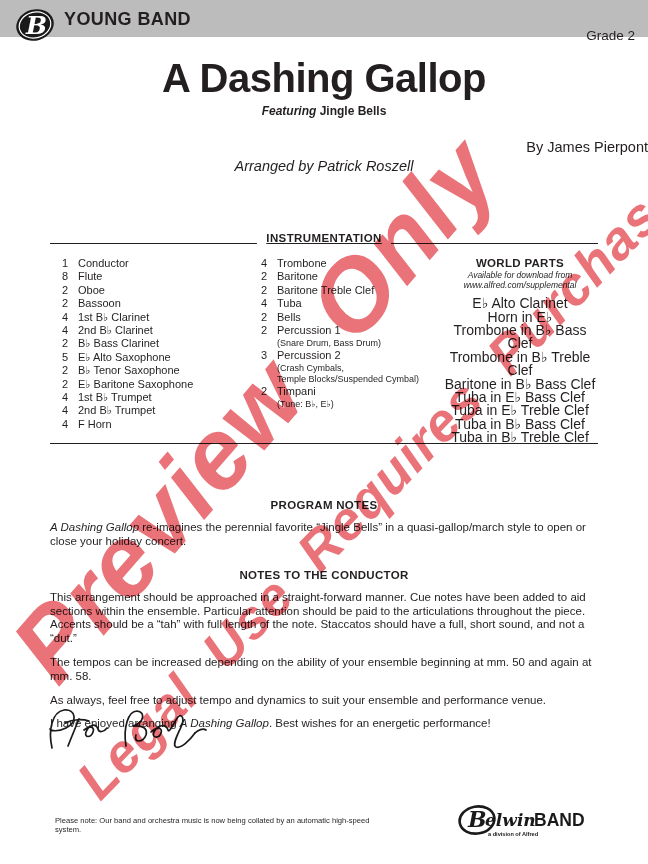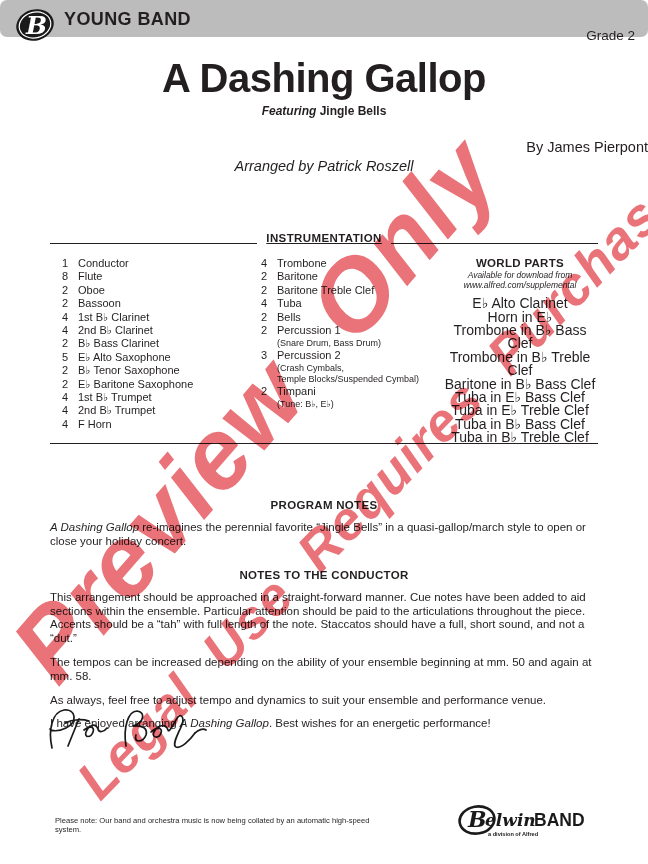--- a/index.html
+++ b/index.html
@@ -1,20 +1,20 @@
 <!DOCTYPE html>
 <html><head>
 <meta charset="utf-8">
 <style>
   html,body{margin:0;padding:0;background:#ffffff;}
   body{width:648px;height:864px;font-family:"Liberation Sans",sans-serif;color:#231f20;}
   .page{position:relative;width:648px;height:864px;overflow:hidden;background:#fff;}
 
   
-  .topbar{position:absolute;top:0;left:0;width:648px;height:37px;background:#bcbcbc;border-radius:7px;}
+  .topbar{position:absolute;top:0;left:0;width:648px;height:37px;background:#bcbcbc;}
   .brand{position:absolute;left:64px;top:9px;font-size:18px;font-weight:bold;letter-spacing:.4px;}
   .grade{position:absolute;right:13px;top:28px;font-size:13.5px;}
   .yb-logo{position:absolute;left:13px;top:3px;}
 
   
   .titleblock{position:absolute;top:56px;left:0;width:648px;text-align:center;}
   .title{font-size:40px;font-weight:800;letter-spacing:-.5px;line-height:44px;}
   .subtitle{font-size:12px;font-weight:bold;margin-top:4px;}
   .subtitle .feat{font-style:italic;}
   .byline{font-size:14.5px;margin-top:21px;text-align:right;}

